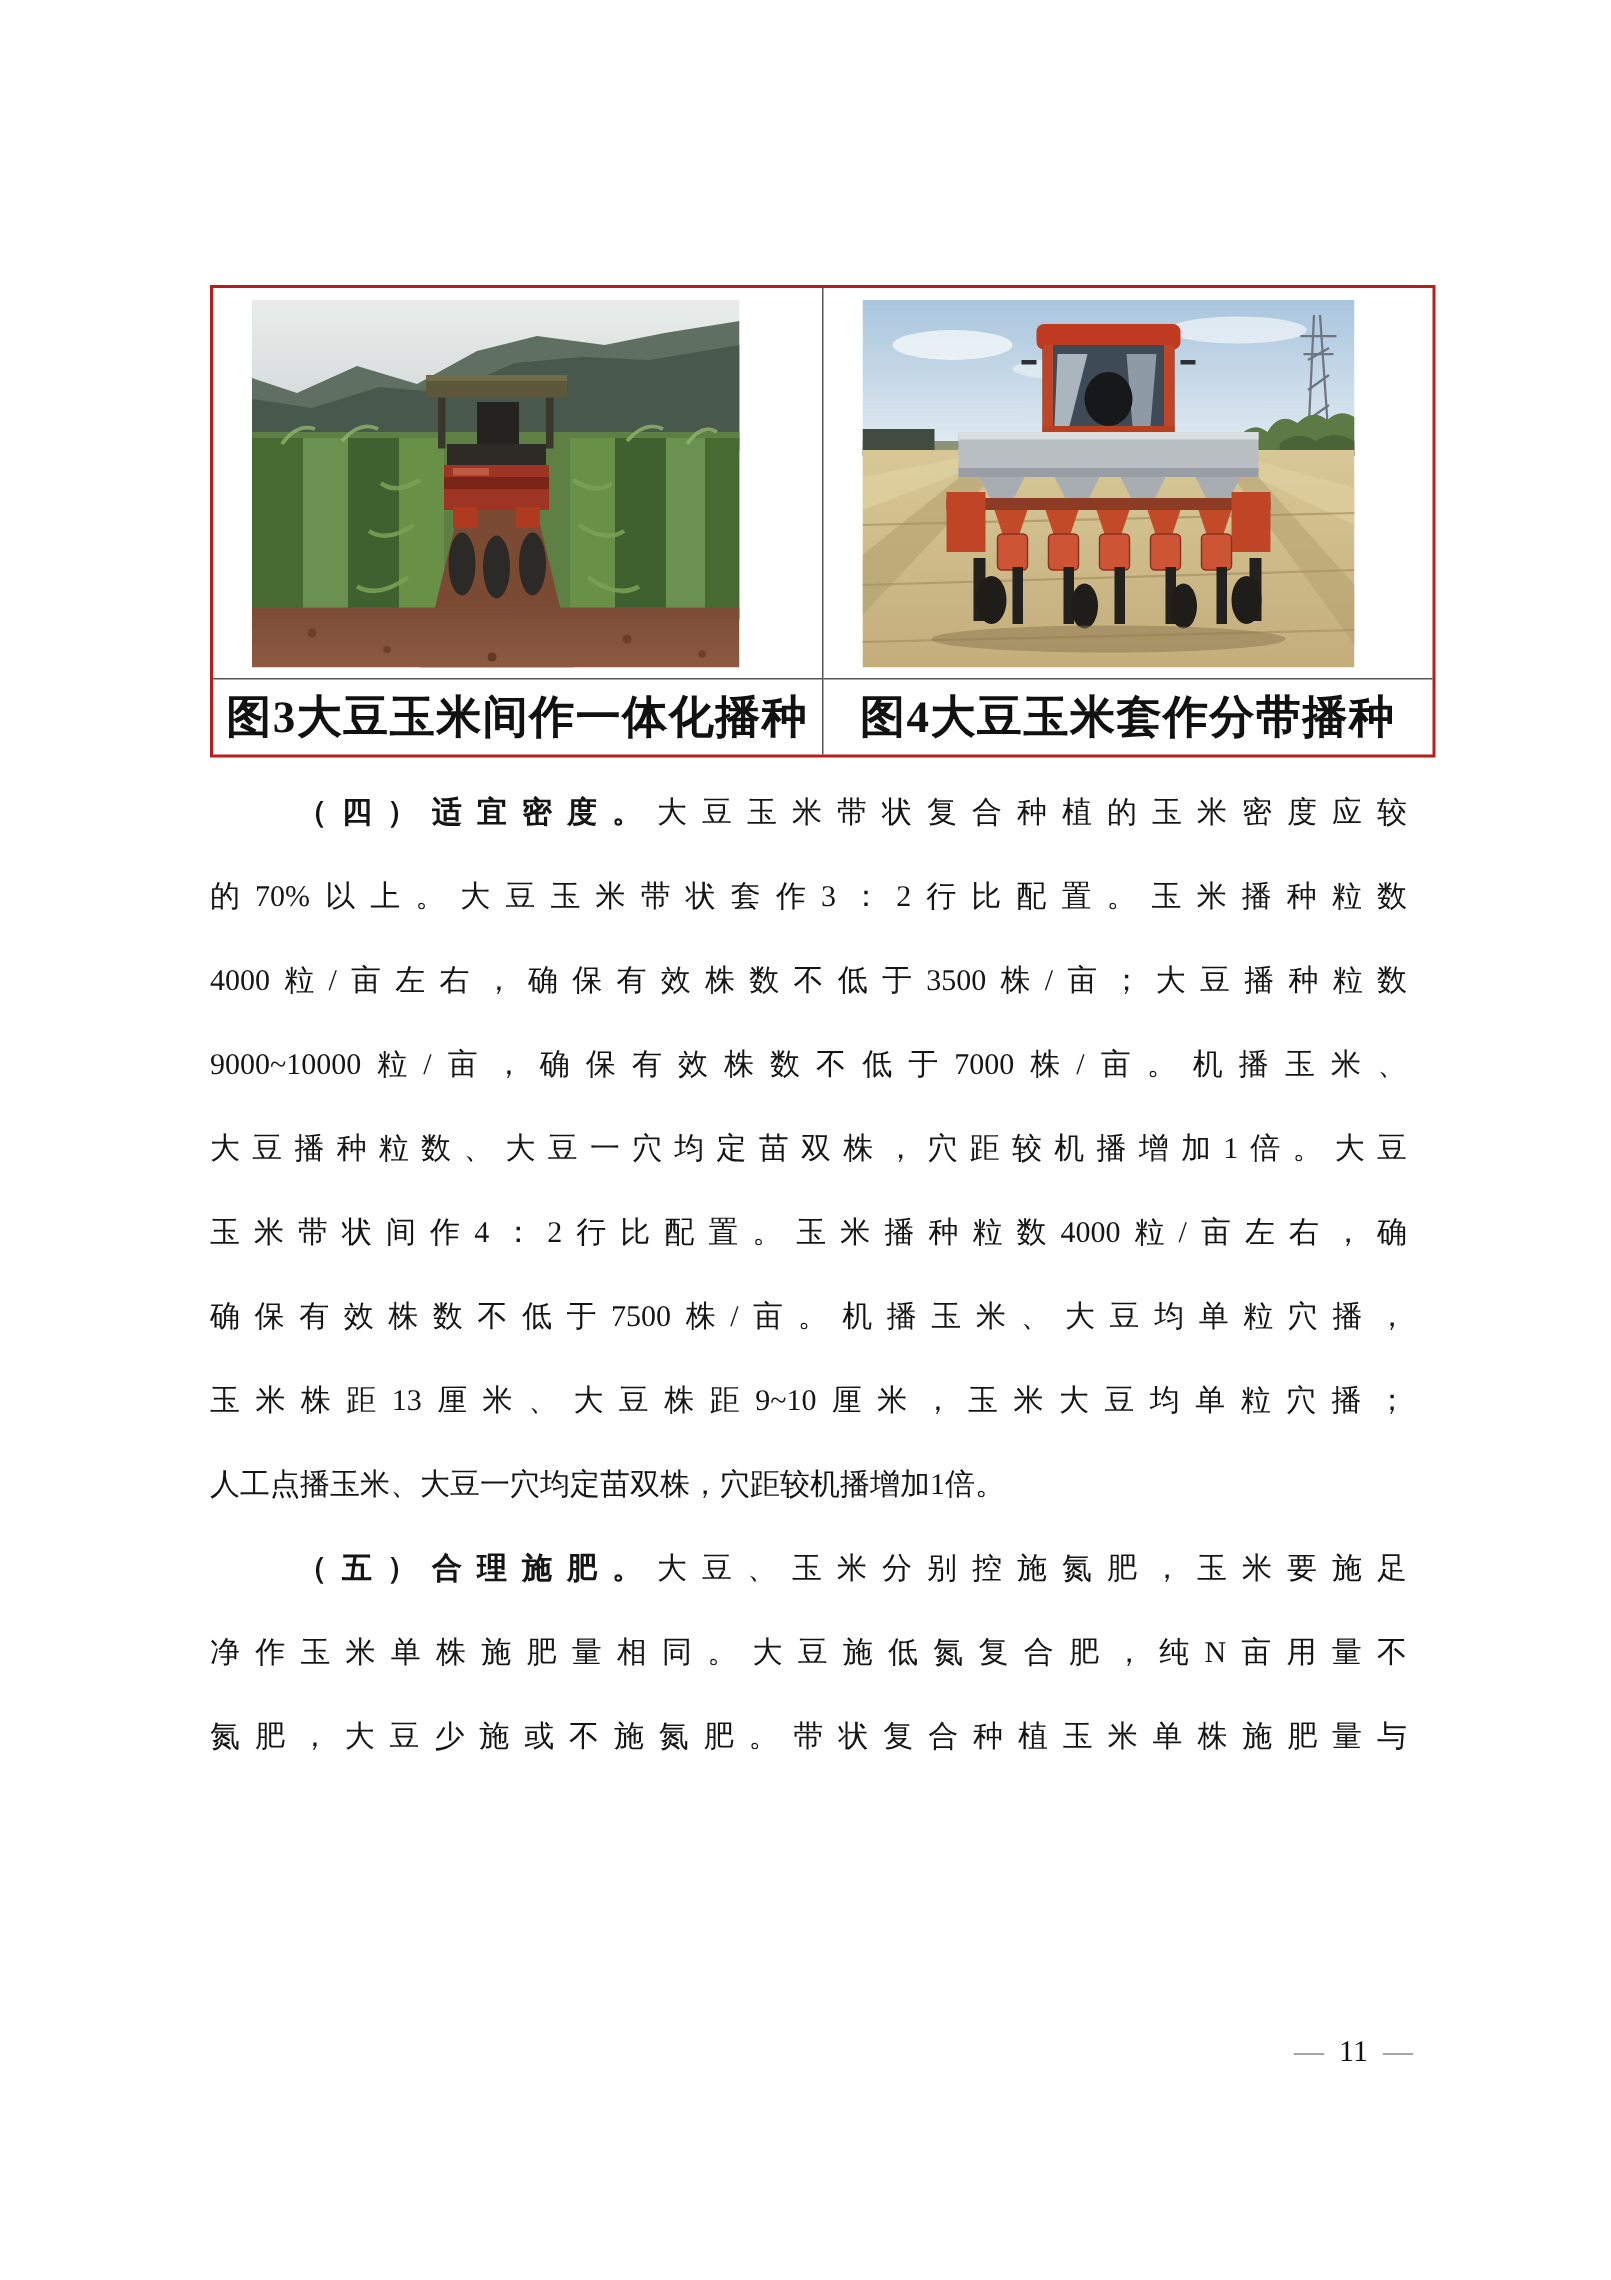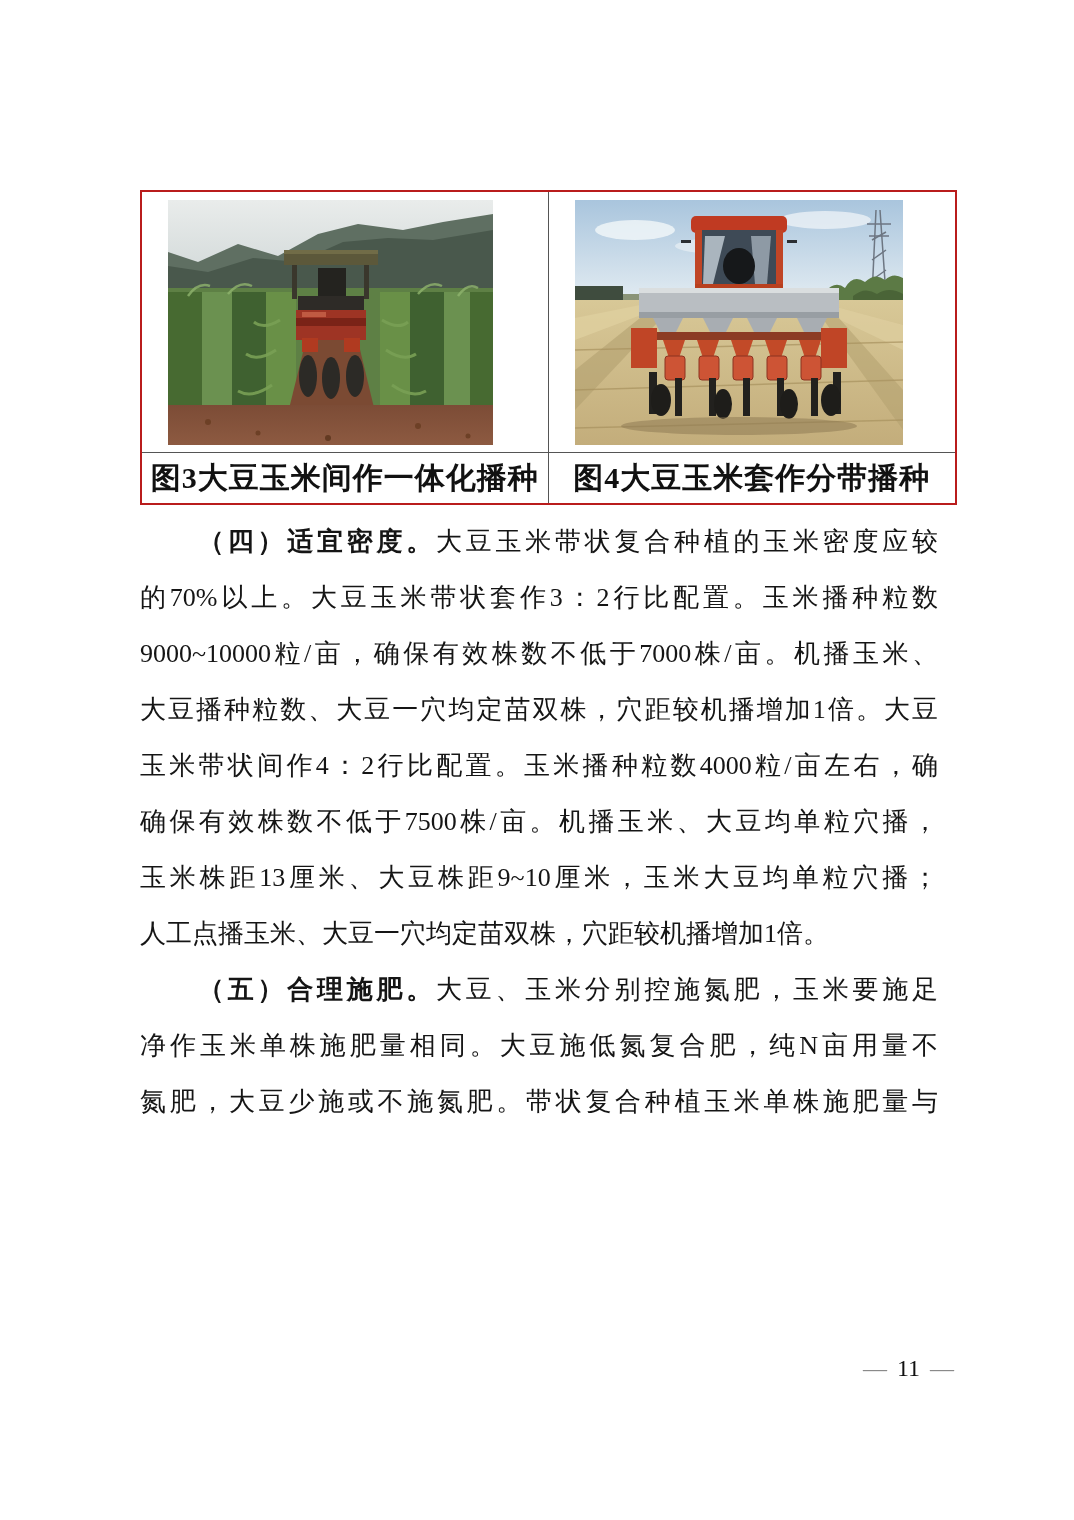--- a/index.html
+++ b/index.html
@@ -42,38 +42,38 @@
     letter-spacing:1px;
     color:#111;
     white-space:nowrap;
   }
 
   
   .body-text{
     position:absolute;left:140px;top:514px;width:798px;
   }
   .line{
-    font-size:26px;
+    font-size:20px;
     line-height:56px;
     height:56px;
     text-align:justify;
     text-align-last:justify;
     text-justify:inter-character;
     white-space:nowrap;
     color:#151515;
   }
   .line.indent{text-indent:58px;}
   .line.last{text-align-last:left;}
   .head{font-weight:bold;}
 
   
   .page-number{
-    position:absolute;top:1348px;left:16px;width:938px;
+    position:absolute;top:1348px;left:4px;width:938px;
     text-align:right;
-    font-size:24px;line-height:40px;
+    font-size:20px;line-height:40px;
     color:#111;
   }
   .page-number .dash{color:#8a8a8a;letter-spacing:0;}
   .page-number .num{padding:0 10px;}
 </style>
 </head>
 <body>
 
 <div class="page">
 
@@ -253,20 +253,21 @@
           </g>
         </svg>
       </div>
       <div class="caption-row">图4大豆玉米套作分带播种</div>
     </div>
   </div>
 
   <div class="body-text">
     <div class="line indent"><span class="head">（四）适宜密度。</span><span>大豆玉米带状复合种植的玉米密度应较</span></div>
     <div class="line"><span>的70%以上。大豆玉米带状套作3：2行比配置。玉米播种粒数</span></div>
+    <div class="line"><span>4000粒/亩左右，确保有效株数不低于3500株/亩；大豆播种粒数</span></div>
     <div class="line"><span>9000~10000粒/亩，确保有效株数不低于7000株/亩。机播玉米、</span></div>
     <div class="line"><span>大豆播种粒数、大豆一穴均定苗双株，穴距较机播增加1倍。大豆</span></div>
     <div class="line"><span>玉米带状间作4：2行比配置。玉米播种粒数4000粒/亩左右，确</span></div>
     <div class="line"><span>确保有效株数不低于7500株/亩。机播玉米、大豆均单粒穴播，</span></div>
     <div class="line"><span>玉米株距13厘米、大豆株距9~10厘米，玉米大豆均单粒穴播；</span></div>
     <div class="line last"><span>人工点播玉米、大豆一穴均定苗双株，穴距较机播增加1倍。</span></div>
     <div class="line indent"><span class="head">（五）合理施肥。</span><span>大豆、玉米分别控施氮肥，玉米要施足</span></div>
     <div class="line"><span>净作玉米单株施肥量相同。大豆施低氮复合肥，纯N亩用量不</span></div>
     <div class="line"><span>氮肥，大豆少施或不施氮肥。带状复合种植玉米单株施肥量与</span></div>
   </div>

